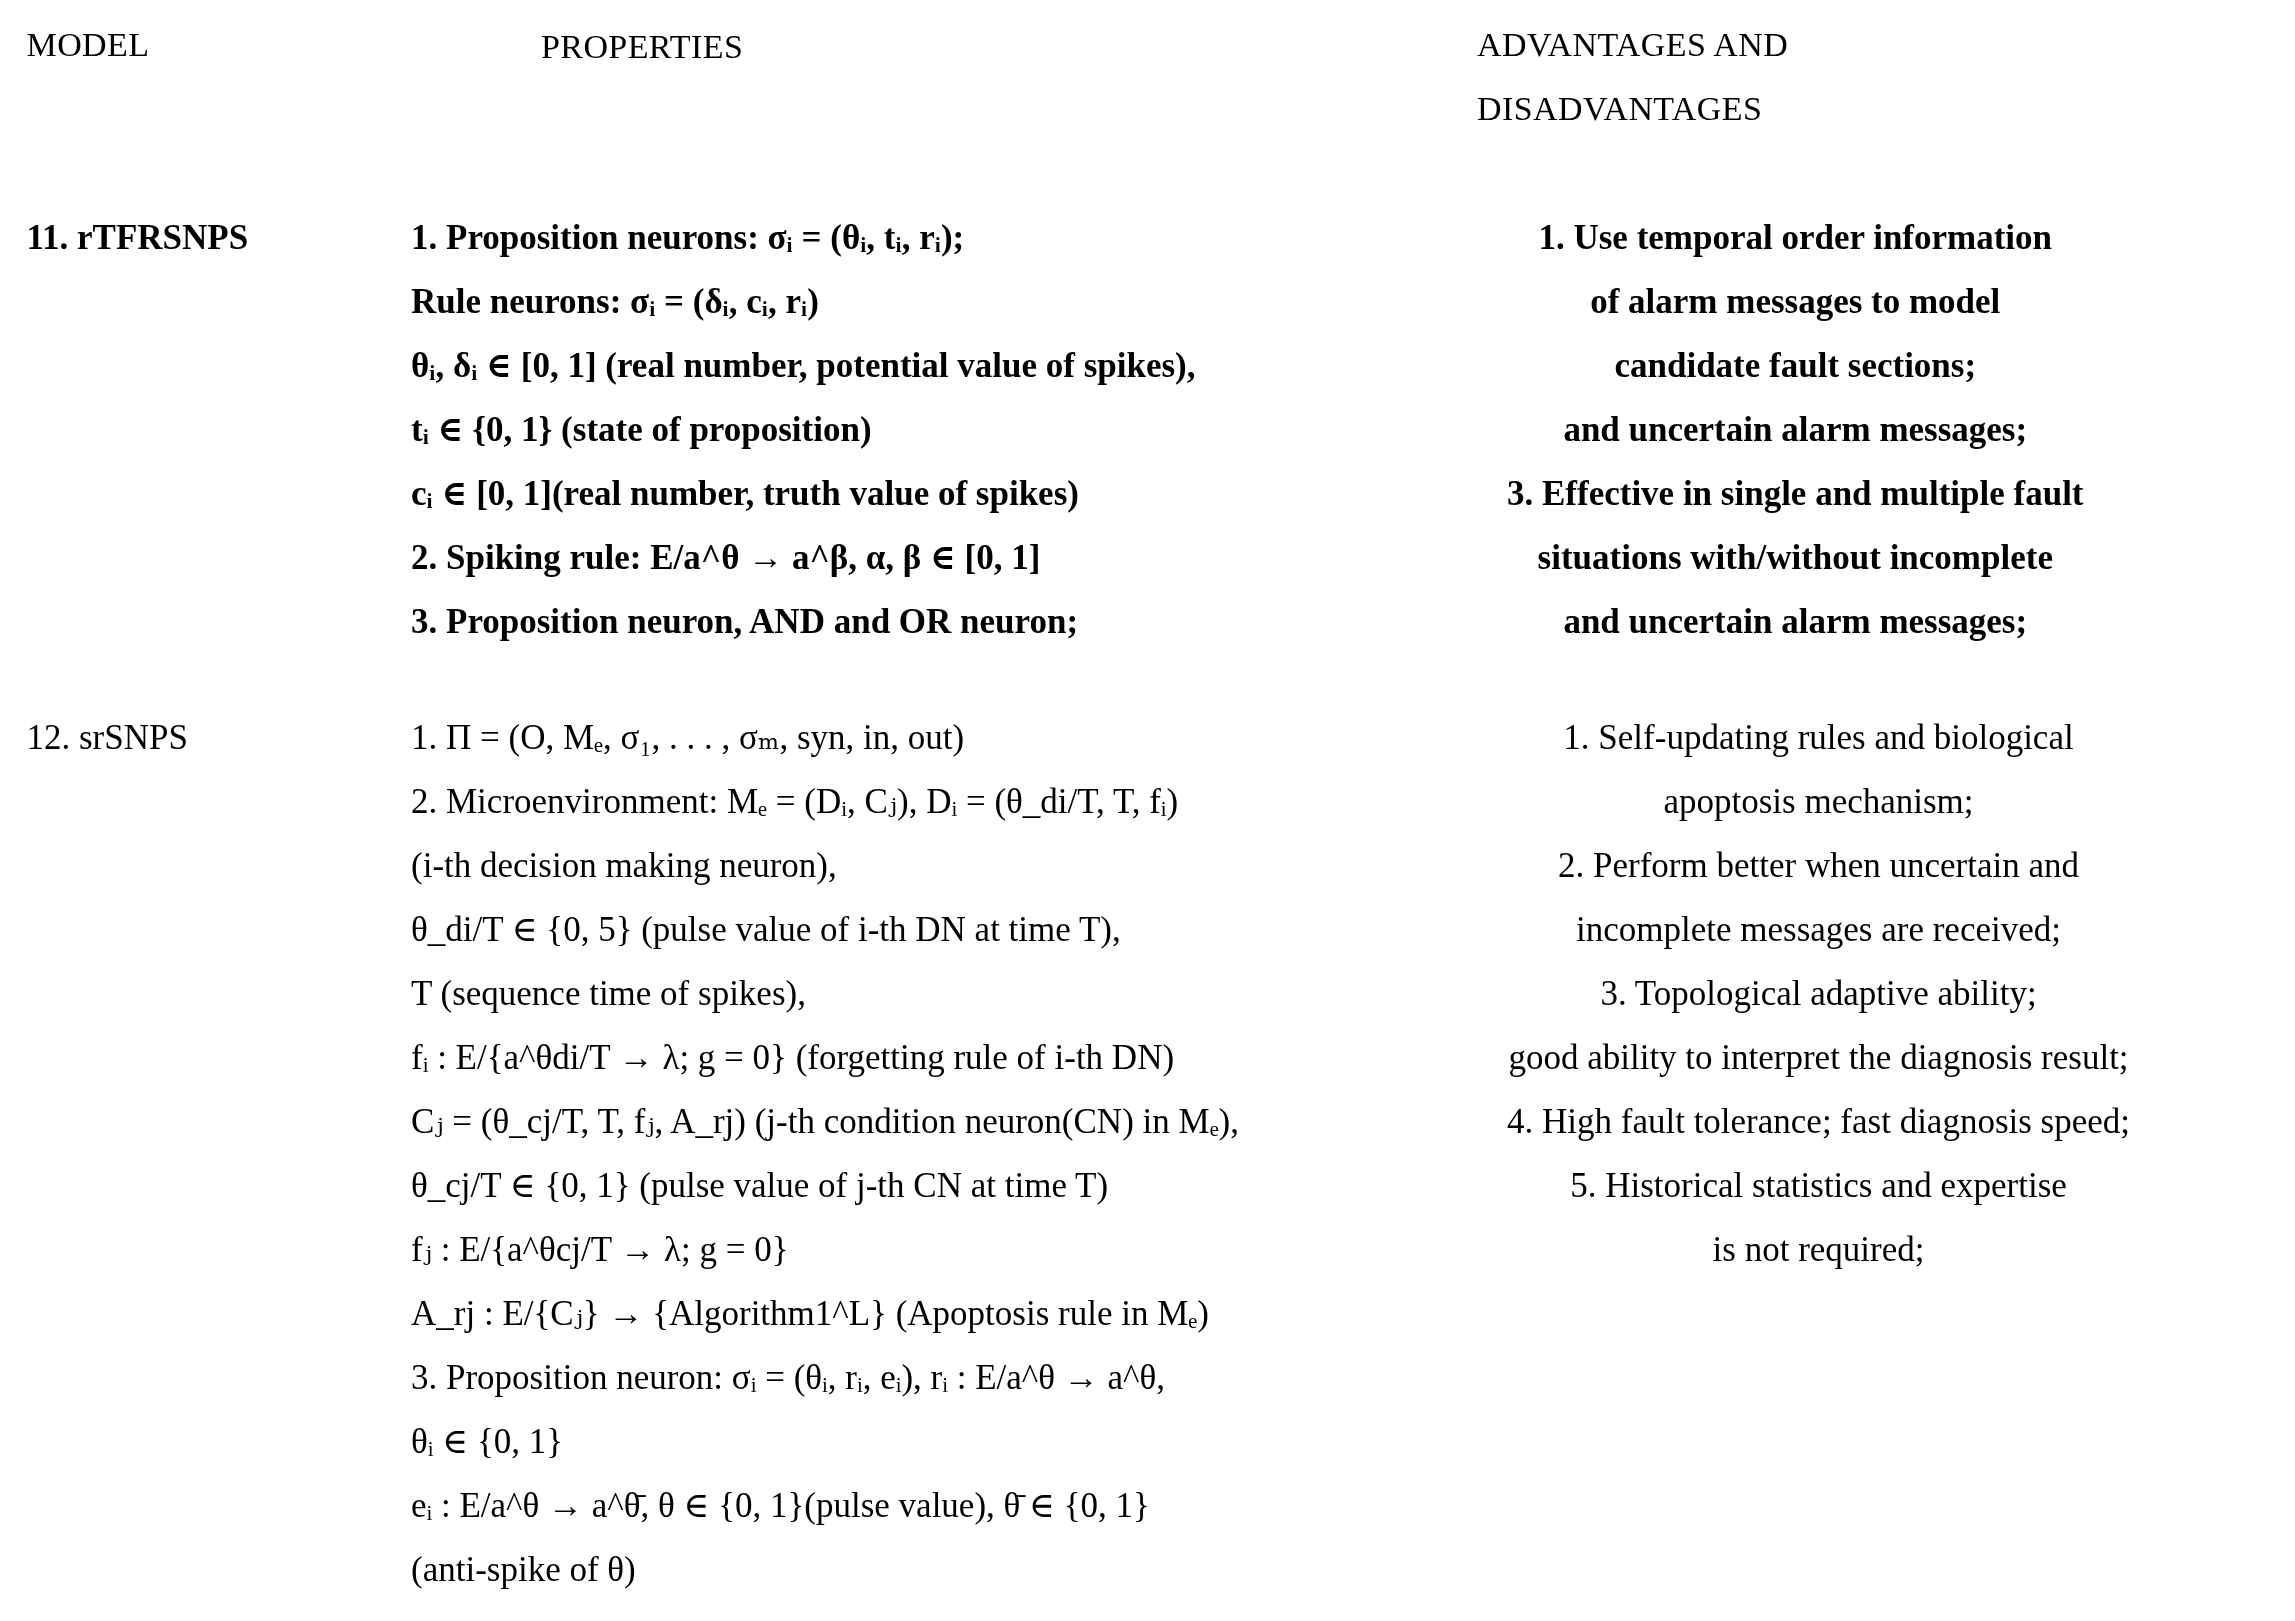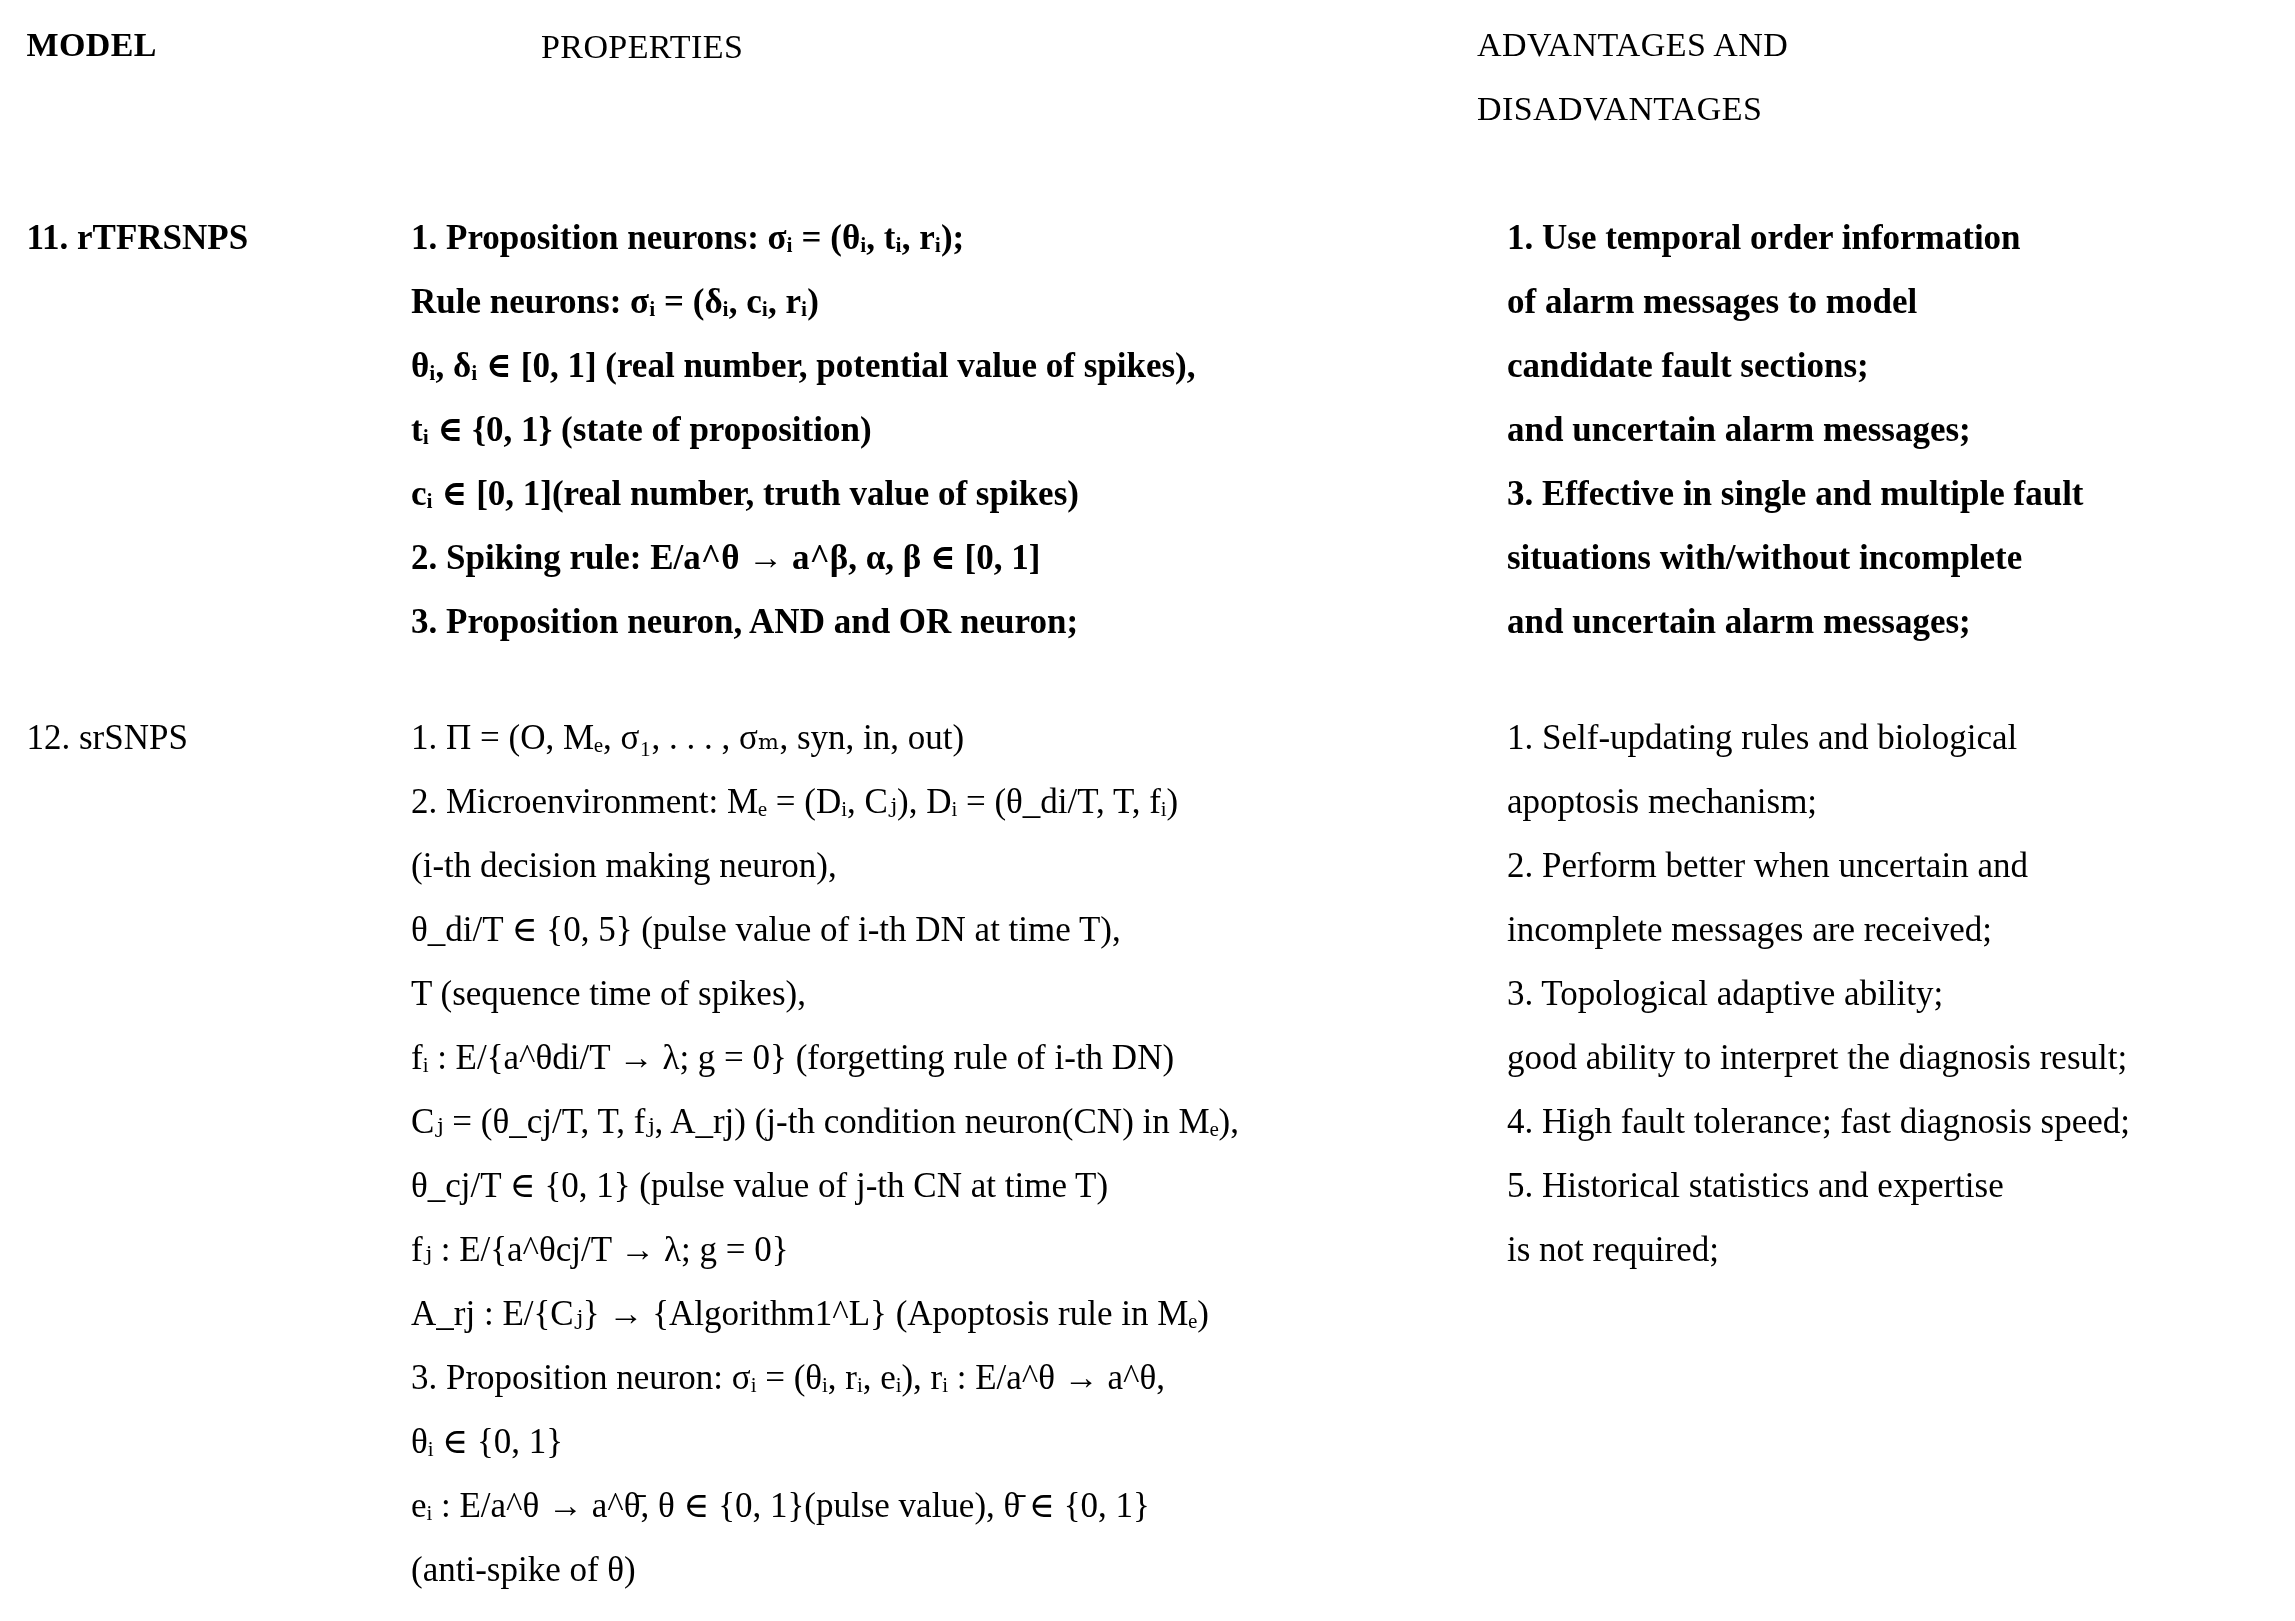--- a/index.html
+++ b/index.html
@@ -11,22 +11,22 @@
   .page { position: absolute; left: 0; top: 0; width: 2295px; height: 1621px; }
   .col { position: absolute; }
   .line {
     height: 64px; line-height: 64px; font-size: 35px;
     white-space: nowrap; letter-spacing: 0px;
     font-family: "Liberation Serif", "DejaVu Serif", serif;
   }
   .hdr { font-size: 34px; letter-spacing: 0.4px; }
   .model-col { left: 26.5px; }
   .prop-col { left: 411px; }
-  .adv-col { left: 1507px; }
-  .hdr-model { left: 26.5px; top: 12.5px; font-weight: bold; }
+  .adv-col { left: 1507px; text-align: center; }
+  .hdr-model { left: 26.5px; top: 12.5px; }
   .hdr-prop { left: 541px; top: 15px; }
   .hdr-adv { left: 1477px; top: 12.5px; }
   .row11 { top: 206px; font-weight: bold; }
   .row12 { top: 706px; }
 </style>
 </head>
 <body>
 
 <div class="page">
 

